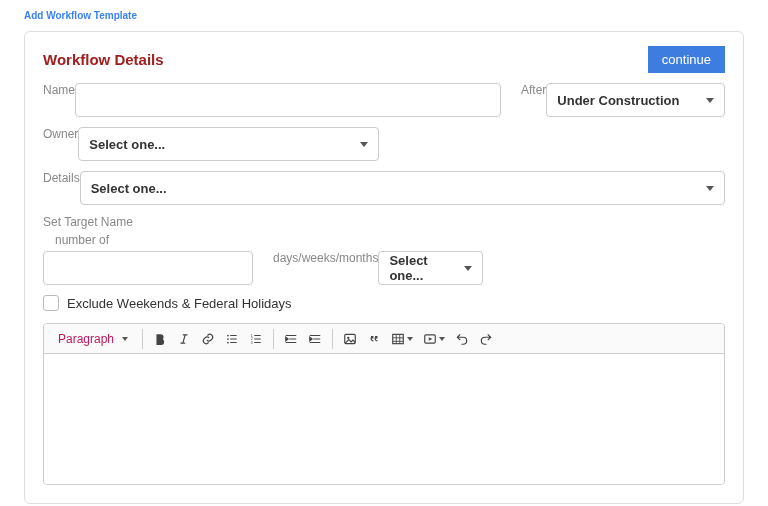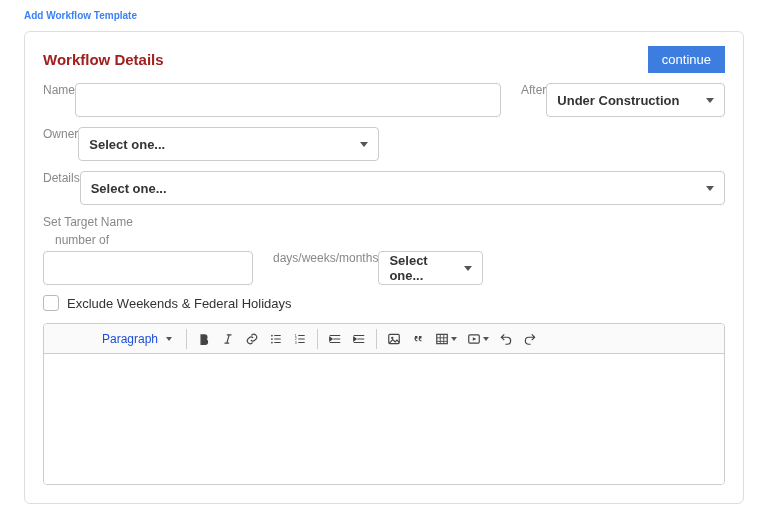--- a/index.html
+++ b/index.html
@@ -126,26 +126,25 @@
     border-bottom: 1px solid #ccc;
     background: #fafafa;
     padding: 0 6px;
     gap: 2px;
   }
   .tb-select {
     display: flex;
     align-items: center;
     gap: 8px;
     font-size: 12px;
-    color: #1d4ed8;
+    color: #be185d;
     padding: 2px 8px;
     cursor: pointer;
     min-width: 86px;
     justify-content: space-between;
-    margin-left: 44px;
   }
   .tb-select .caret-sm {
     width:0;height:0;
     border-left:3px solid transparent;
     border-right:3px solid transparent;
     border-top:4px solid #555;
   }
   .tb-divider {
     width: 1px;
     height: 20px;

